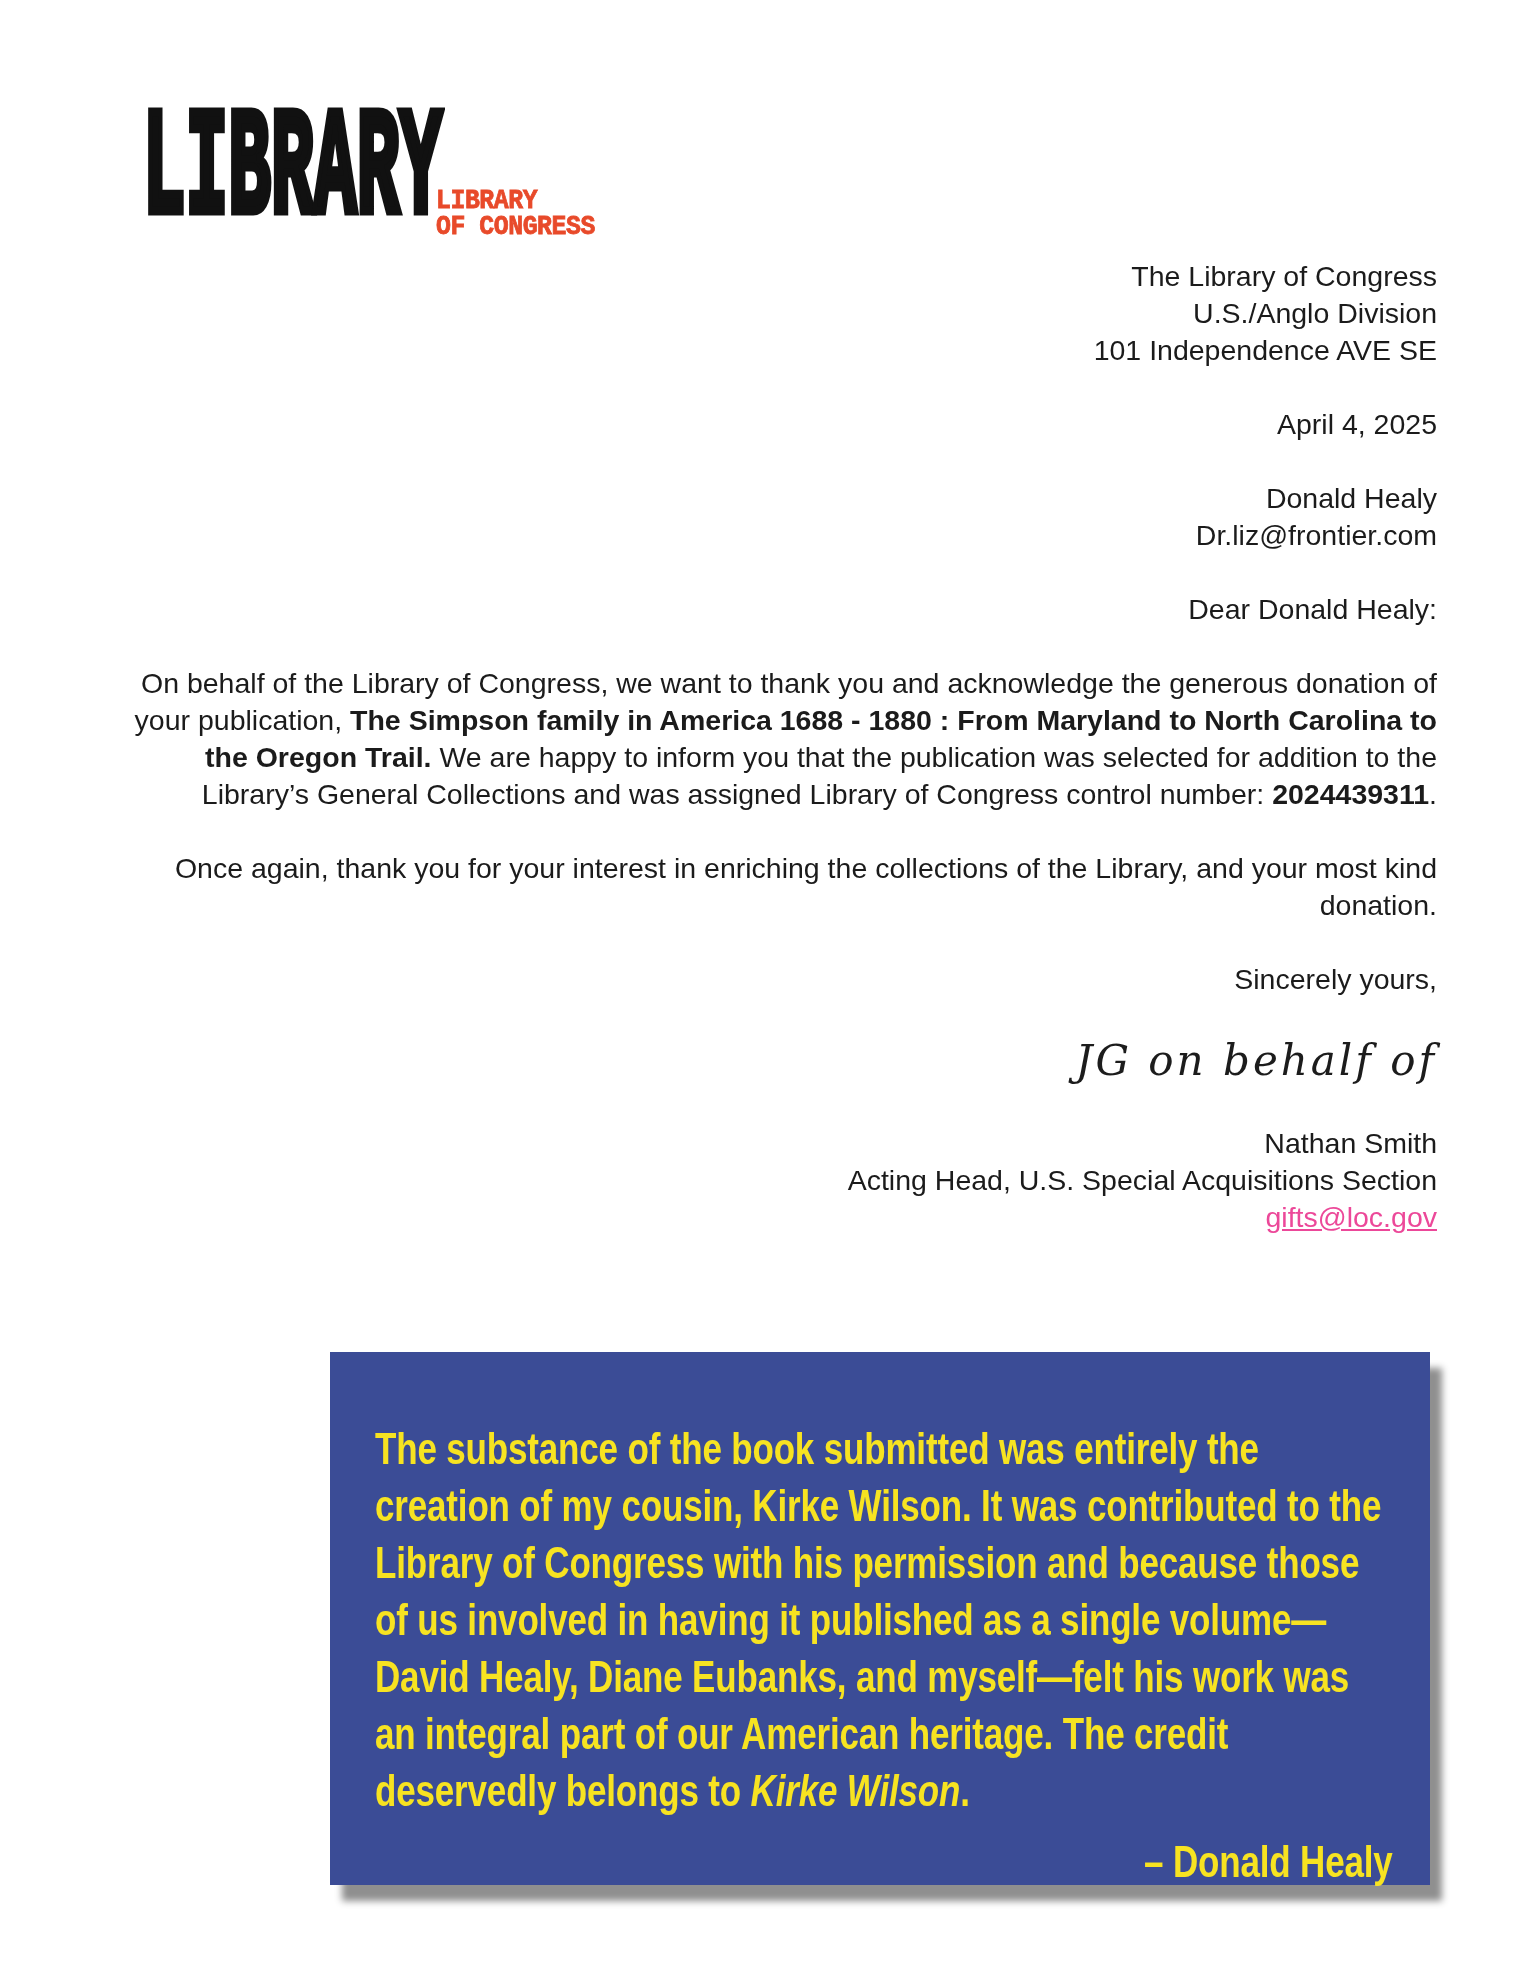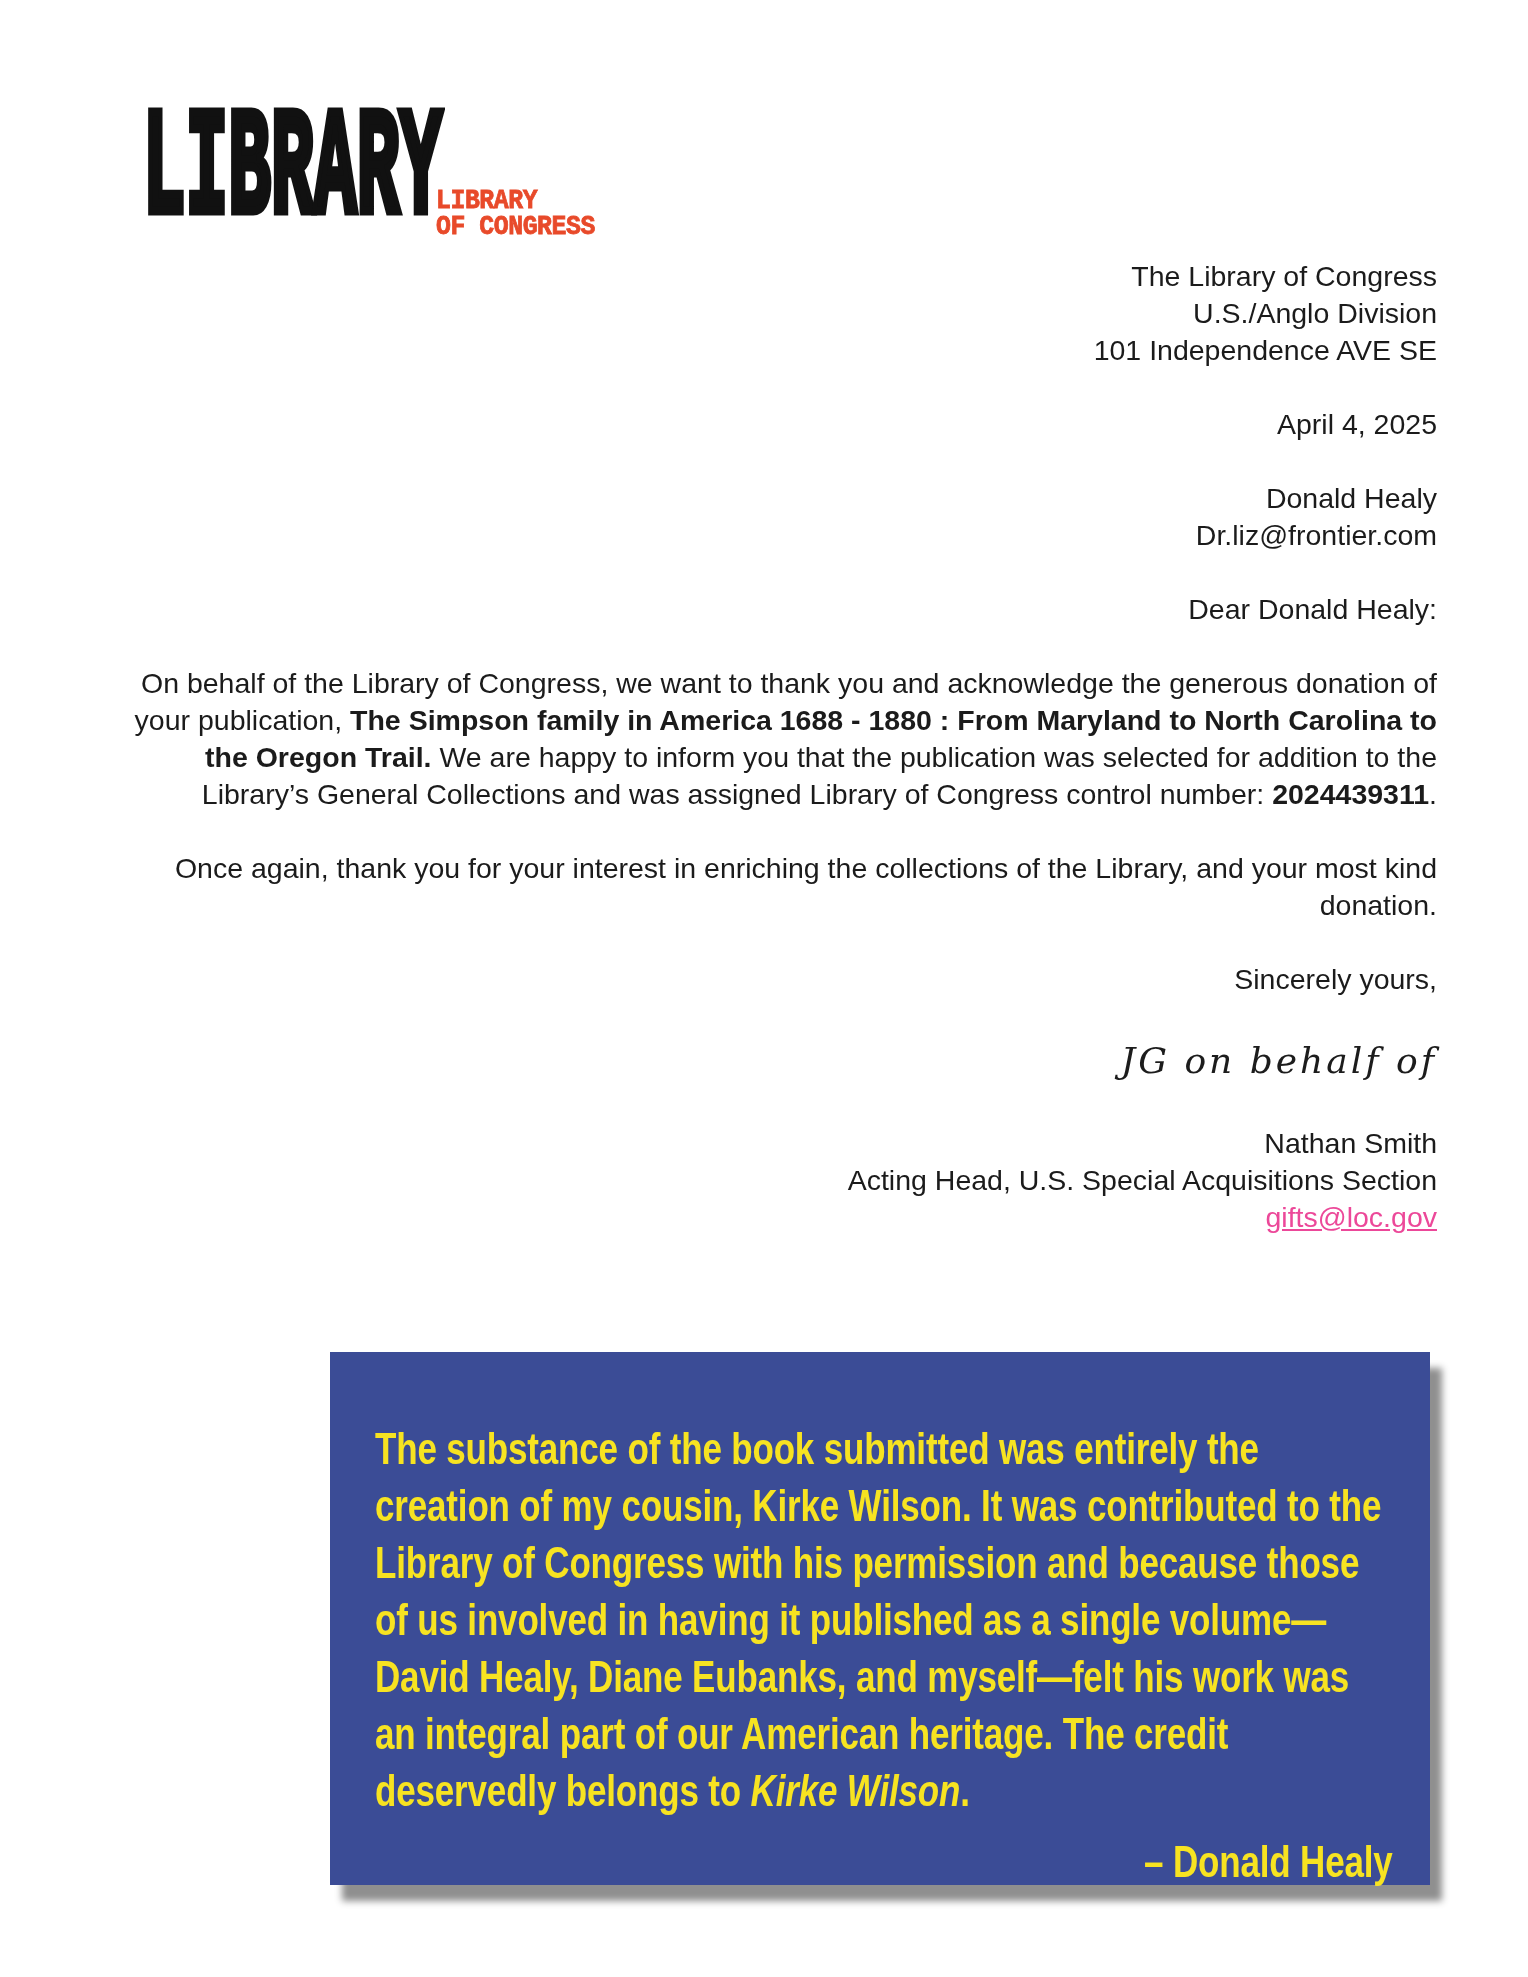--- a/index.html
+++ b/index.html
@@ -57,21 +57,21 @@
   .letter strong{font-weight:bold;}
   .email-link{
     color:#ec4899;
     text-decoration:underline;
     cursor:pointer;
     display:inline-block;
   }
   .sig{
     font-family:"DejaVu Serif", cursive, serif;
     font-style:italic;
-    font-size:36px;
+    font-size:42px;
     line-height:52px;
     letter-spacing:3px;
     color:#1c1c1c;
     margin:6px 0 38px 2px;
   }
 
   
   .note-box{
     position:absolute;
     left:330px;

